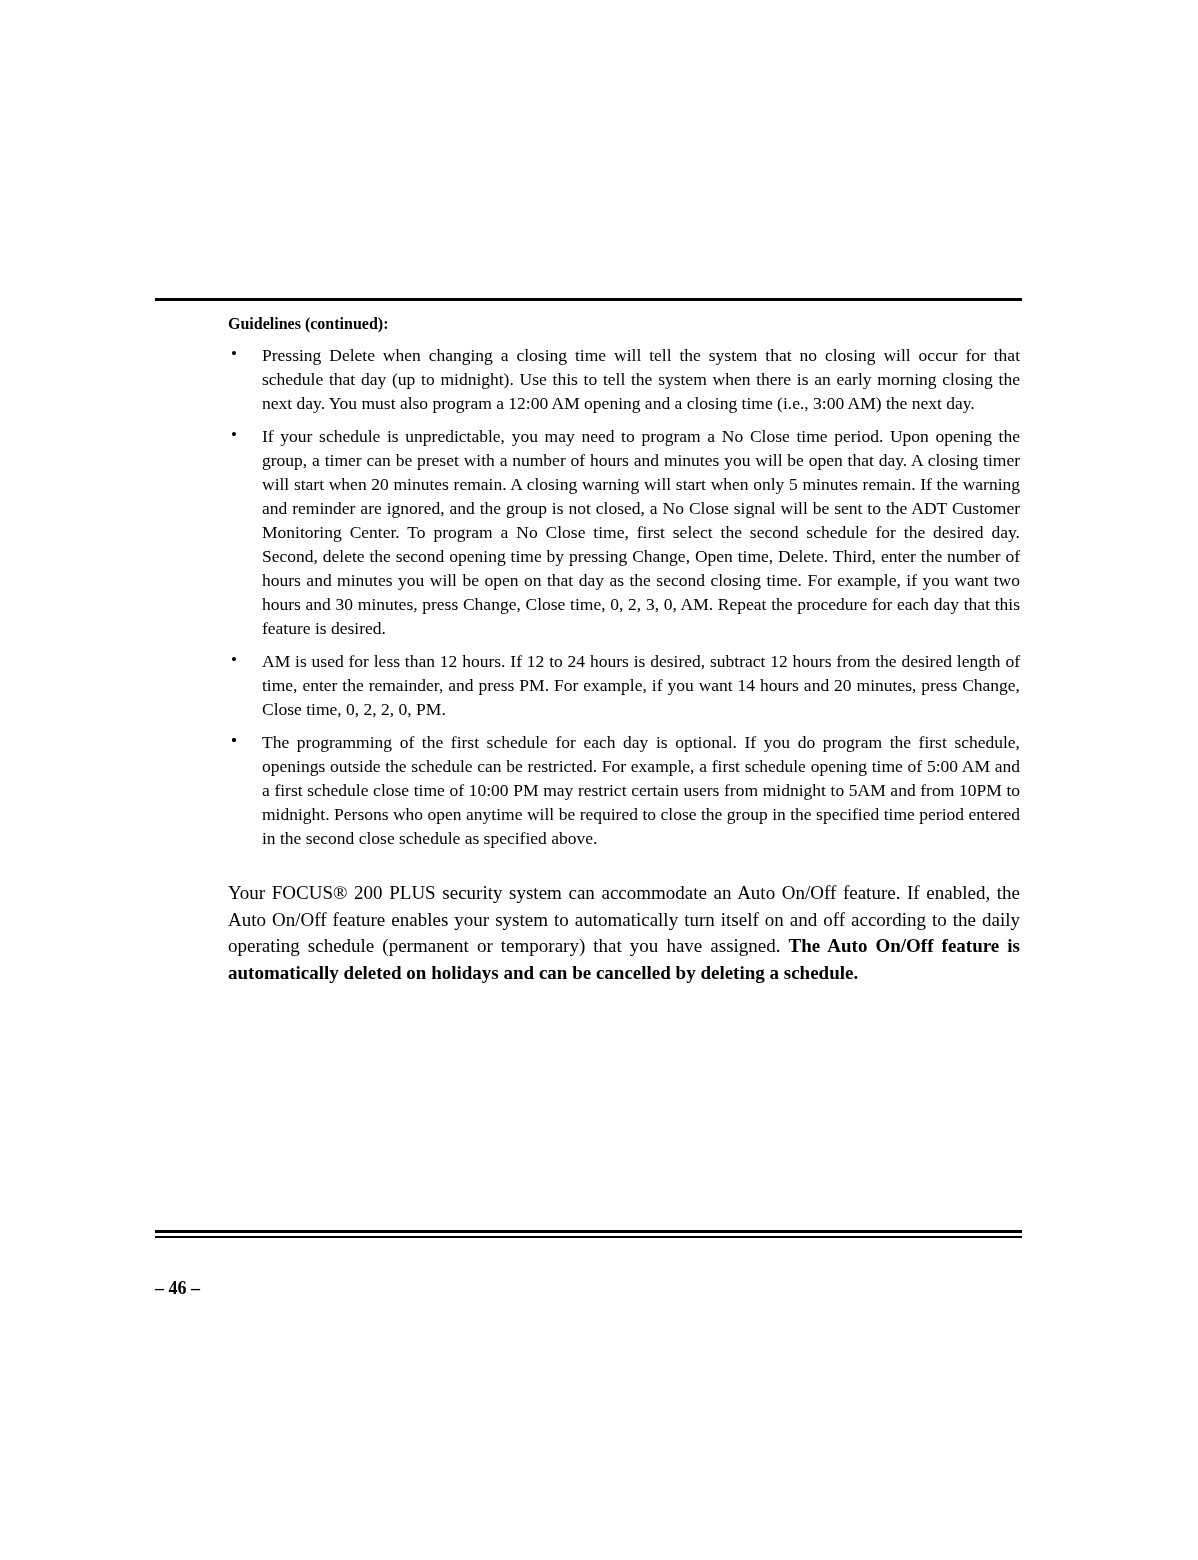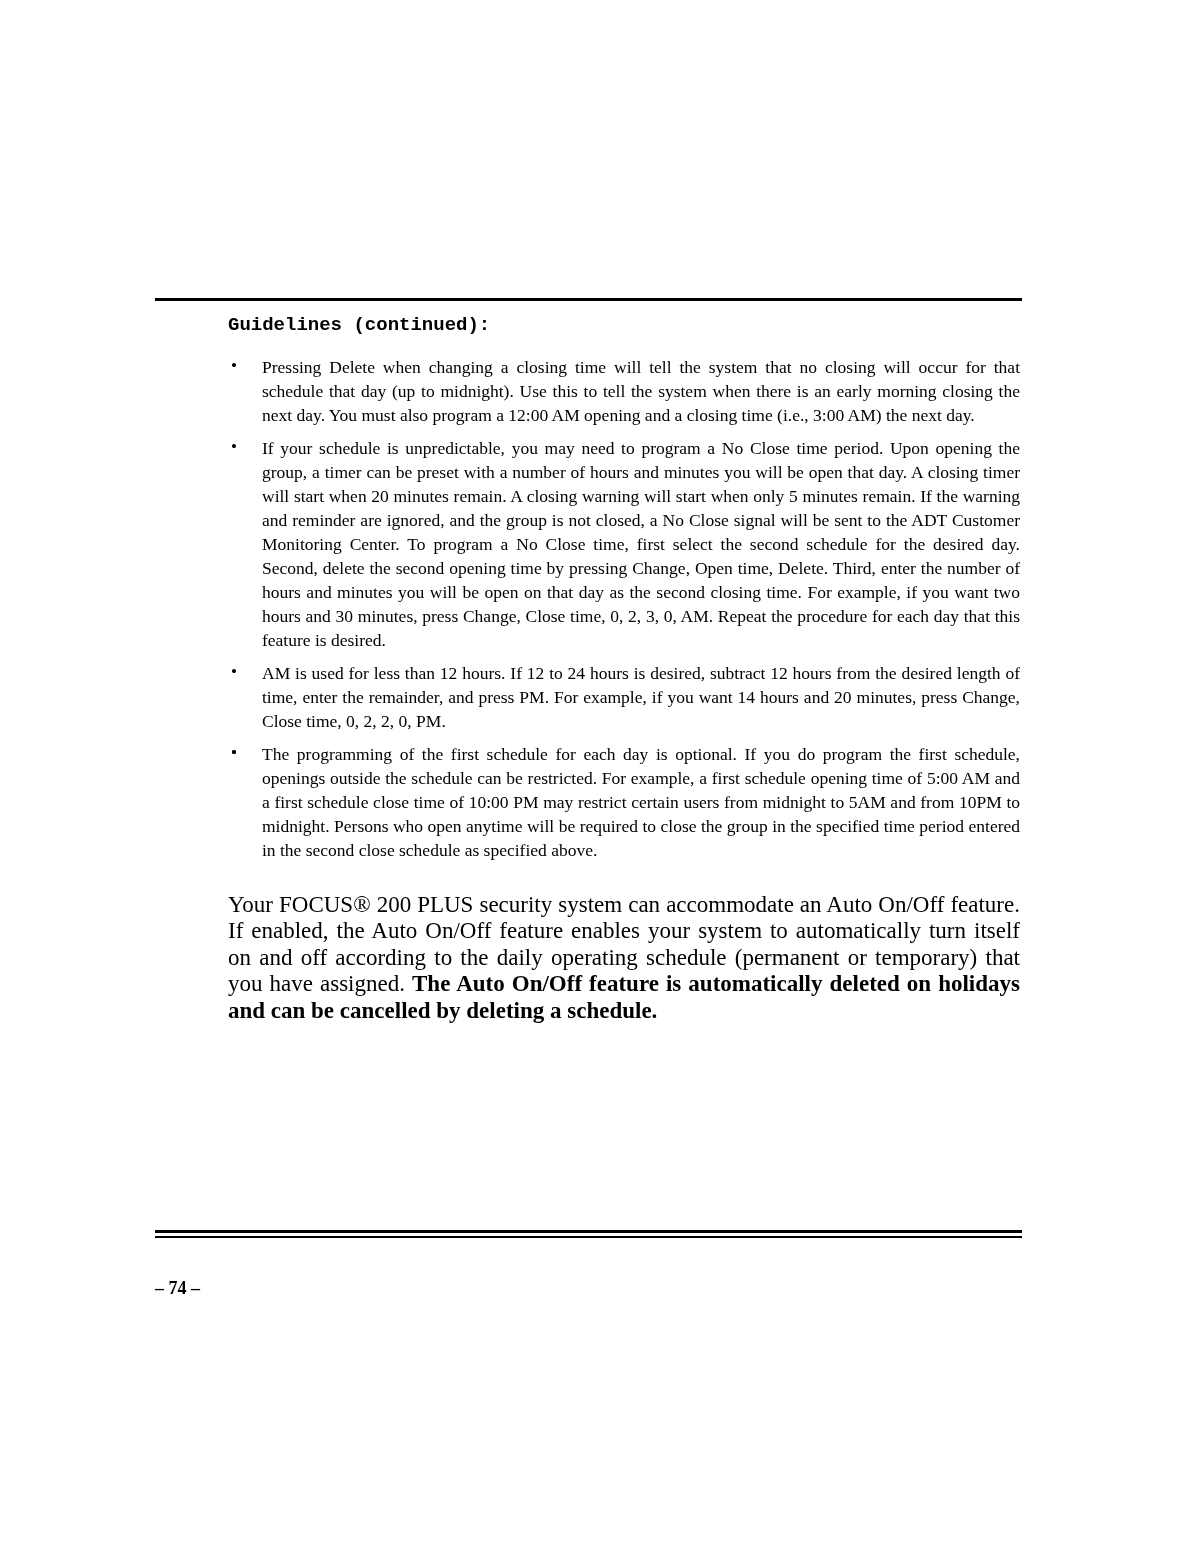--- a/index.html
+++ b/index.html
@@ -24,24 +24,24 @@
     height: 3px;
     background: #000000;
   }
   .content {
     position: absolute;
     left: 228px;
     top: 314px;
     width: 792px;
   }
   .heading {
-    font-family: Liberation Mono, monospace;
+    font-family: Liberation Serif, serif;
     font-weight: bold;
-    font-size: 19px;
-    margin: 0 0 17px 0;
+    font-size: 16px;
+    margin: 0 0 9px 0;
     line-height: 1.25;
   }
   .bullets {
     list-style: none;
     margin: 0;
     padding: 0;
   }
   .bullet-item {
     position: relative;
     padding-left: 34px;
@@ -51,21 +51,21 @@
     text-align: justify;
   }
   .marker {
     position: absolute;
     left: 3px;
     top: -1px;
     font-size: 17px;
   }
   .closing {
     margin: 30px 0 0 0;
-    font-size: 23px;
+    font-size: 19px;
     line-height: 26.5px;
     text-align: justify;
   }
   .closing strong {
     font-weight: bold;
   }
   .rule-bottom {
     position: absolute;
     left: 155px;
     top: 1230px;
@@ -116,15 +116,15 @@
         <span>The programming of the first schedule for each day is optional. If you do program the first schedule, openings outside the schedule can be restricted. For example, a first schedule opening time of 5:00 AM and a first schedule close time of 10:00 PM may restrict certain users from midnight to 5AM and from 10PM to midnight. Persons who open anytime will be required to close the group in the specified time period entered in the second close schedule as specified above.</span>
       </li>
     </ul>
 
     <p class="closing"><span>Your FOCUS® 200 PLUS security system can accommodate an Auto On/Off feature. If enabled, the Auto On/Off feature enables your system to automatically turn itself on and off according to the daily operating schedule (permanent or temporary) that you have assigned. </span><strong>The Auto On/Off feature is automatically deleted on holidays and can be cancelled by deleting a schedule.</strong></p>
 
   </div>
 
   <div class="rule-bottom"></div>
 
-  <div class="page-number">– 74 –</div>
+  <div class="page-number">– 46 –</div>
 
 </div>
 
 </body></html>

